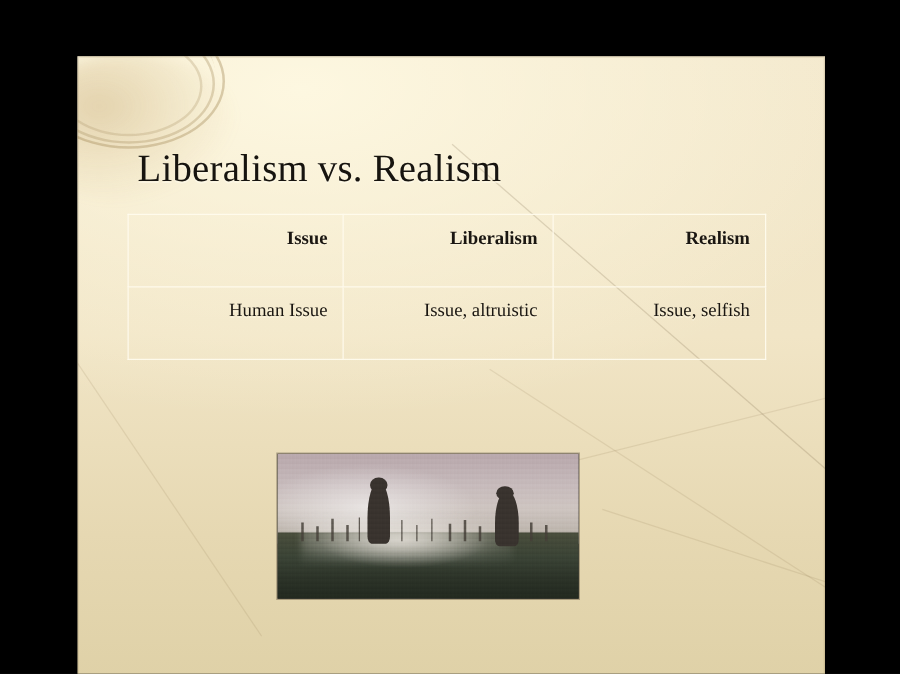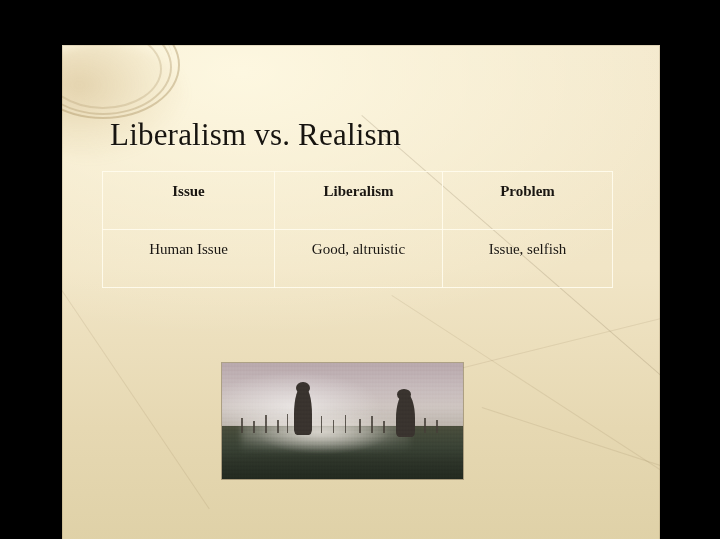--- a/index.html
+++ b/index.html
@@ -109,21 +109,21 @@
   }
   table.compare col.c1 { width: 172px; }
   table.compare col.c2 { width: 168px; }
   table.compare col.c3 { width: 170px; }
 
   table.compare th,
   table.compare td {
     border: 1px solid rgba(255, 252, 238, 0.92);
     padding: 9px 12px 10px 12px;
     vertical-align: top;
-    text-align: center;
+    text-align: right;
     color: #1a1611;
     font-size: 15px;
     line-height: 21px;
     background: transparent;
     text-shadow: 0 1px 0 rgba(255,252,238,0.40);
   }
   table.compare th {
     font-weight: bold;
     height: 38px;
   }
@@ -232,27 +232,27 @@
       <table class="compare">
         <colgroup>
           <col class="c1">
             <col class="c2">
             <col class="c3">
         </colgroup>
         <thead>
           <tr>
             <th>Issue</th>
             <th>Liberalism</th>
-            <th>Problem</th>
+            <th>Realism</th>
           </tr>
         </thead>
         <tbody>
           <tr>
             <td>Human Issue</td>
-            <td>Good, altruistic</td>
+            <td>Issue, altruistic</td>
             <td>Issue, selfish</td>
           </tr>
         </tbody>
       </table>
     </div>
 
     <div id="photo">
       <div class="sky"></div>
       <div class="ridge"></div>
       <div class="field"></div>

